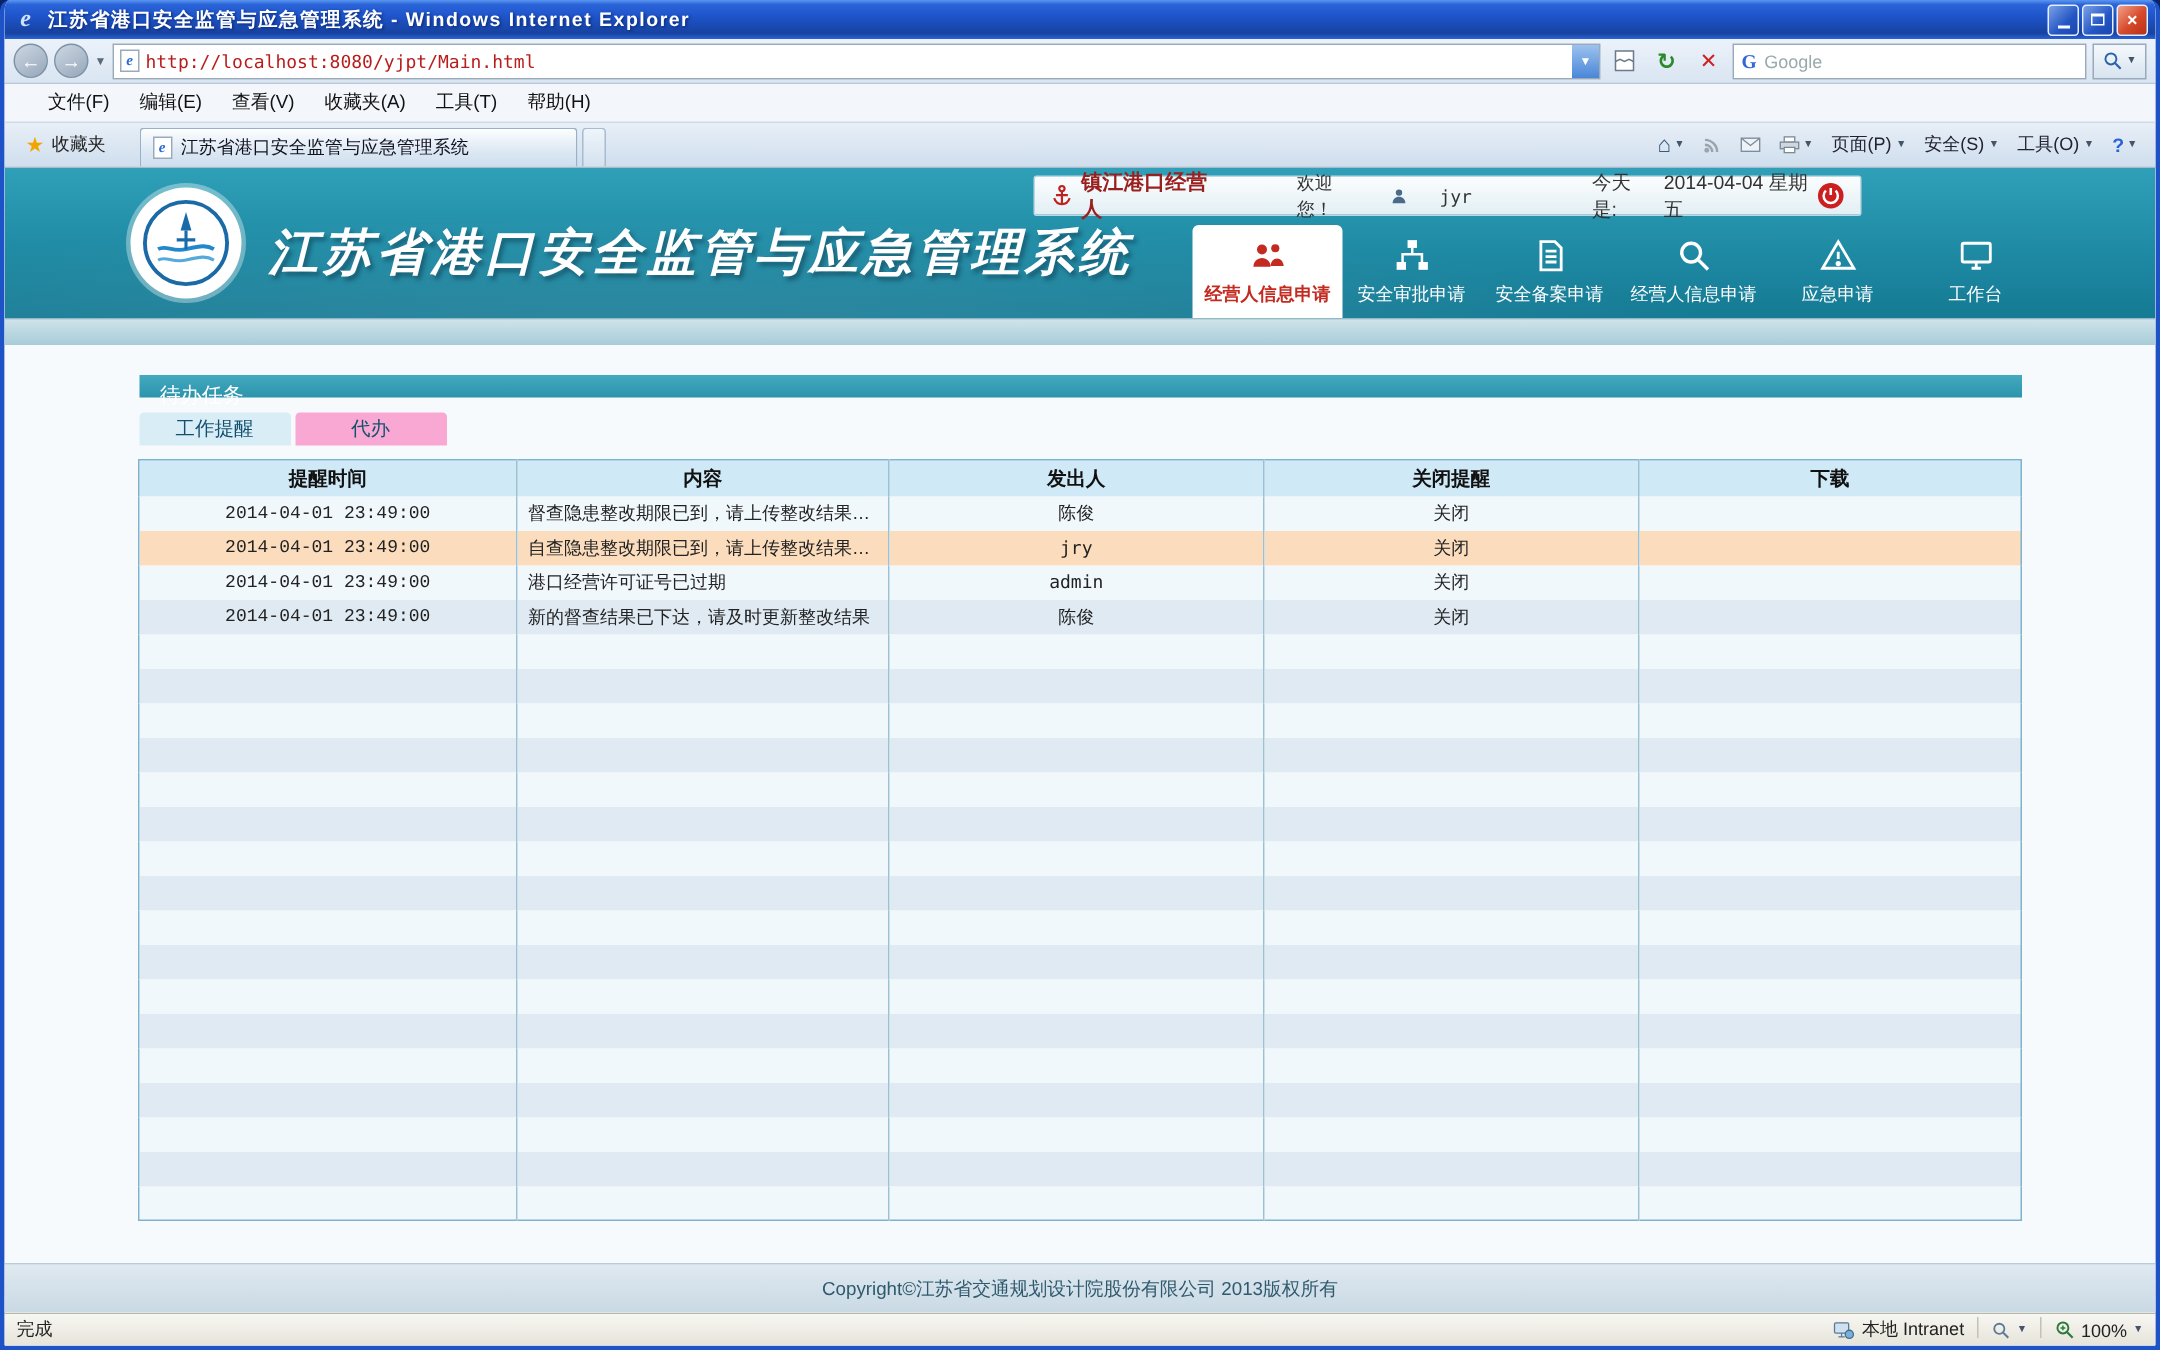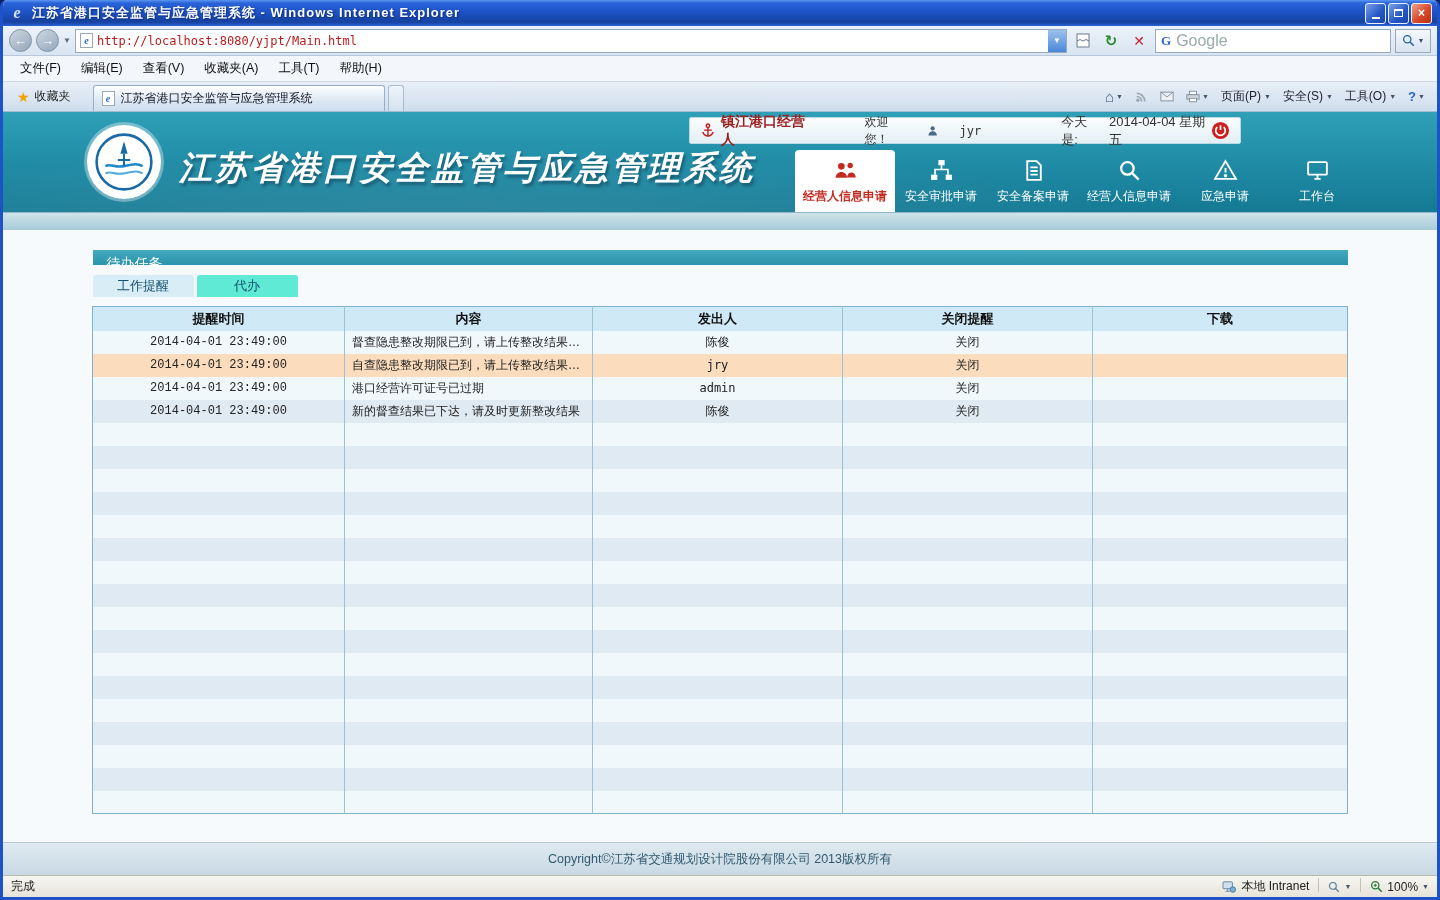--- a/index.html
+++ b/index.html
@@ -37,27 +37,27 @@
     font:italic bold 10px "Liberation Serif",serif; display:flex; align-items:center; justify-content:center; }
   .addr-input { flex:1; border:none; outline:none; font:12px "DejaVu Sans Mono",monospace; color:#b91c1c; }
   .addr-dd { width:18px; height:22px; background:linear-gradient(#9cc2ee,#4a86d8); color:#fff;
     font-size:8px; display:flex; align-items:center; justify-content:center; cursor:pointer; }
   .tool-btn { width:24px; height:24px; display:flex; align-items:center; justify-content:center; cursor:pointer; }
   .refresh-g { color:#2a8a2a; font-size:15px; font-weight:bold; }
   .stop-r { color:#cc2222; font-size:14px; font-weight:bold; }
   .search-box { width:236px; height:24px; background:#fff; border:1px solid #98aabb; display:flex;
     align-items:center; gap:5px; padding:0 5px; }
   .g-logo { color:#3367d6; font-weight:bold; font-size:13px; font-family:"Liberation Serif",serif; }
-  .search-input { flex:1; border:none; outline:none; font-size:16px; color:#0369a1; }
+  .search-input { flex:1; border:none; outline:none; font-size:12px; color:#0369a1; }
   .search-input::placeholder { color:#9aa; }
   .search-btn { width:36px; height:24px; background:linear-gradient(#f4f8fc,#d8e4f0); border:1px solid #98aabb;
     display:flex; align-items:center; justify-content:center; gap:3px; cursor:pointer; }
 
   
-  .menubar { height:26px; flex:0 0 26px; display:flex; align-items:center; gap:2px; padding-left:8px;
+  .menubar { height:26px; flex:0 0 26px; display:flex; align-items:center; gap:2px; padding-left:20px;
     background:#f3f6fa; border-bottom:1px solid #d0dae6; font-size:12.5px; color:#111; }
   .menu-item { padding:3px 9px; cursor:pointer; }
 
   
   .favbar { height:30px; flex:0 0 30px; display:flex; align-items:center; padding:0 6px;
     background:linear-gradient(#e8eff7,#cfdeed); border-bottom:1px solid #a8bccf; }
   .fav-btn { display:flex; align-items:center; gap:5px; font-size:12px; color:#222; padding:3px 8px; cursor:pointer; }
   .star { color:#f0a500; font-size:14px; }
   .browser-tab { height:26px; align-self:flex-end; width:292px; display:flex; align-items:center; gap:6px;
     padding:0 8px; margin-left:14px; font-size:12px; color:#112;
@@ -103,21 +103,21 @@
   .nav-item .nav-icon svg { width:25px; height:25px; display:block; }
   .nav-item.active { background:#fff; color:#c42b20; height:62px; border-radius:4px 4px 0 0; font-weight:bold; }
 
   .subbar { height:18px; background:linear-gradient(#cfe3ea,#a7ccd8); border-top:1px solid #8fb9c8; }
 
   .content { padding-top:20px; }
   .section-title { width:1255px; margin:0 auto; height:15px; line-height:27px; padding-left:14px;
     background:linear-gradient(#43aabf,#2b93ab); color:#fff; font-size:14px; }
   .todo-tabs { width:1255px; margin:10px auto 0; display:flex; gap:3px; }
   .todo-tab { width:101px; height:22px; line-height:22px; text-align:center; font-size:13px; color:#14506e;
-    background:#5eead4; border-radius:3px 3px 0 0; cursor:pointer; }
+    background:#f9a8d4; border-radius:3px 3px 0 0; cursor:pointer; }
   .todo-tab.active { background:#d9edf7; }
 
   table.todo { width:1255px; margin:9px auto 0; border-collapse:collapse; table-layout:fixed;
     border:1px solid #7fb2cc; font-size:12px; background:#fff; }
   table.todo th { height:24px; background:#cfe9f6; font-weight:bold; font-size:13px; color:#111;
     border-left:1px solid #9cc0d4; }
   table.todo th:first-child { border-left:none; }
   table.todo td { height:23px; padding:0 7px; border-left:1px solid #9cc0d4; overflow:hidden;
     white-space:nowrap; color:#222; }
   table.todo td:first-child { border-left:none;font-family:Liberation Mono, monospace; }

